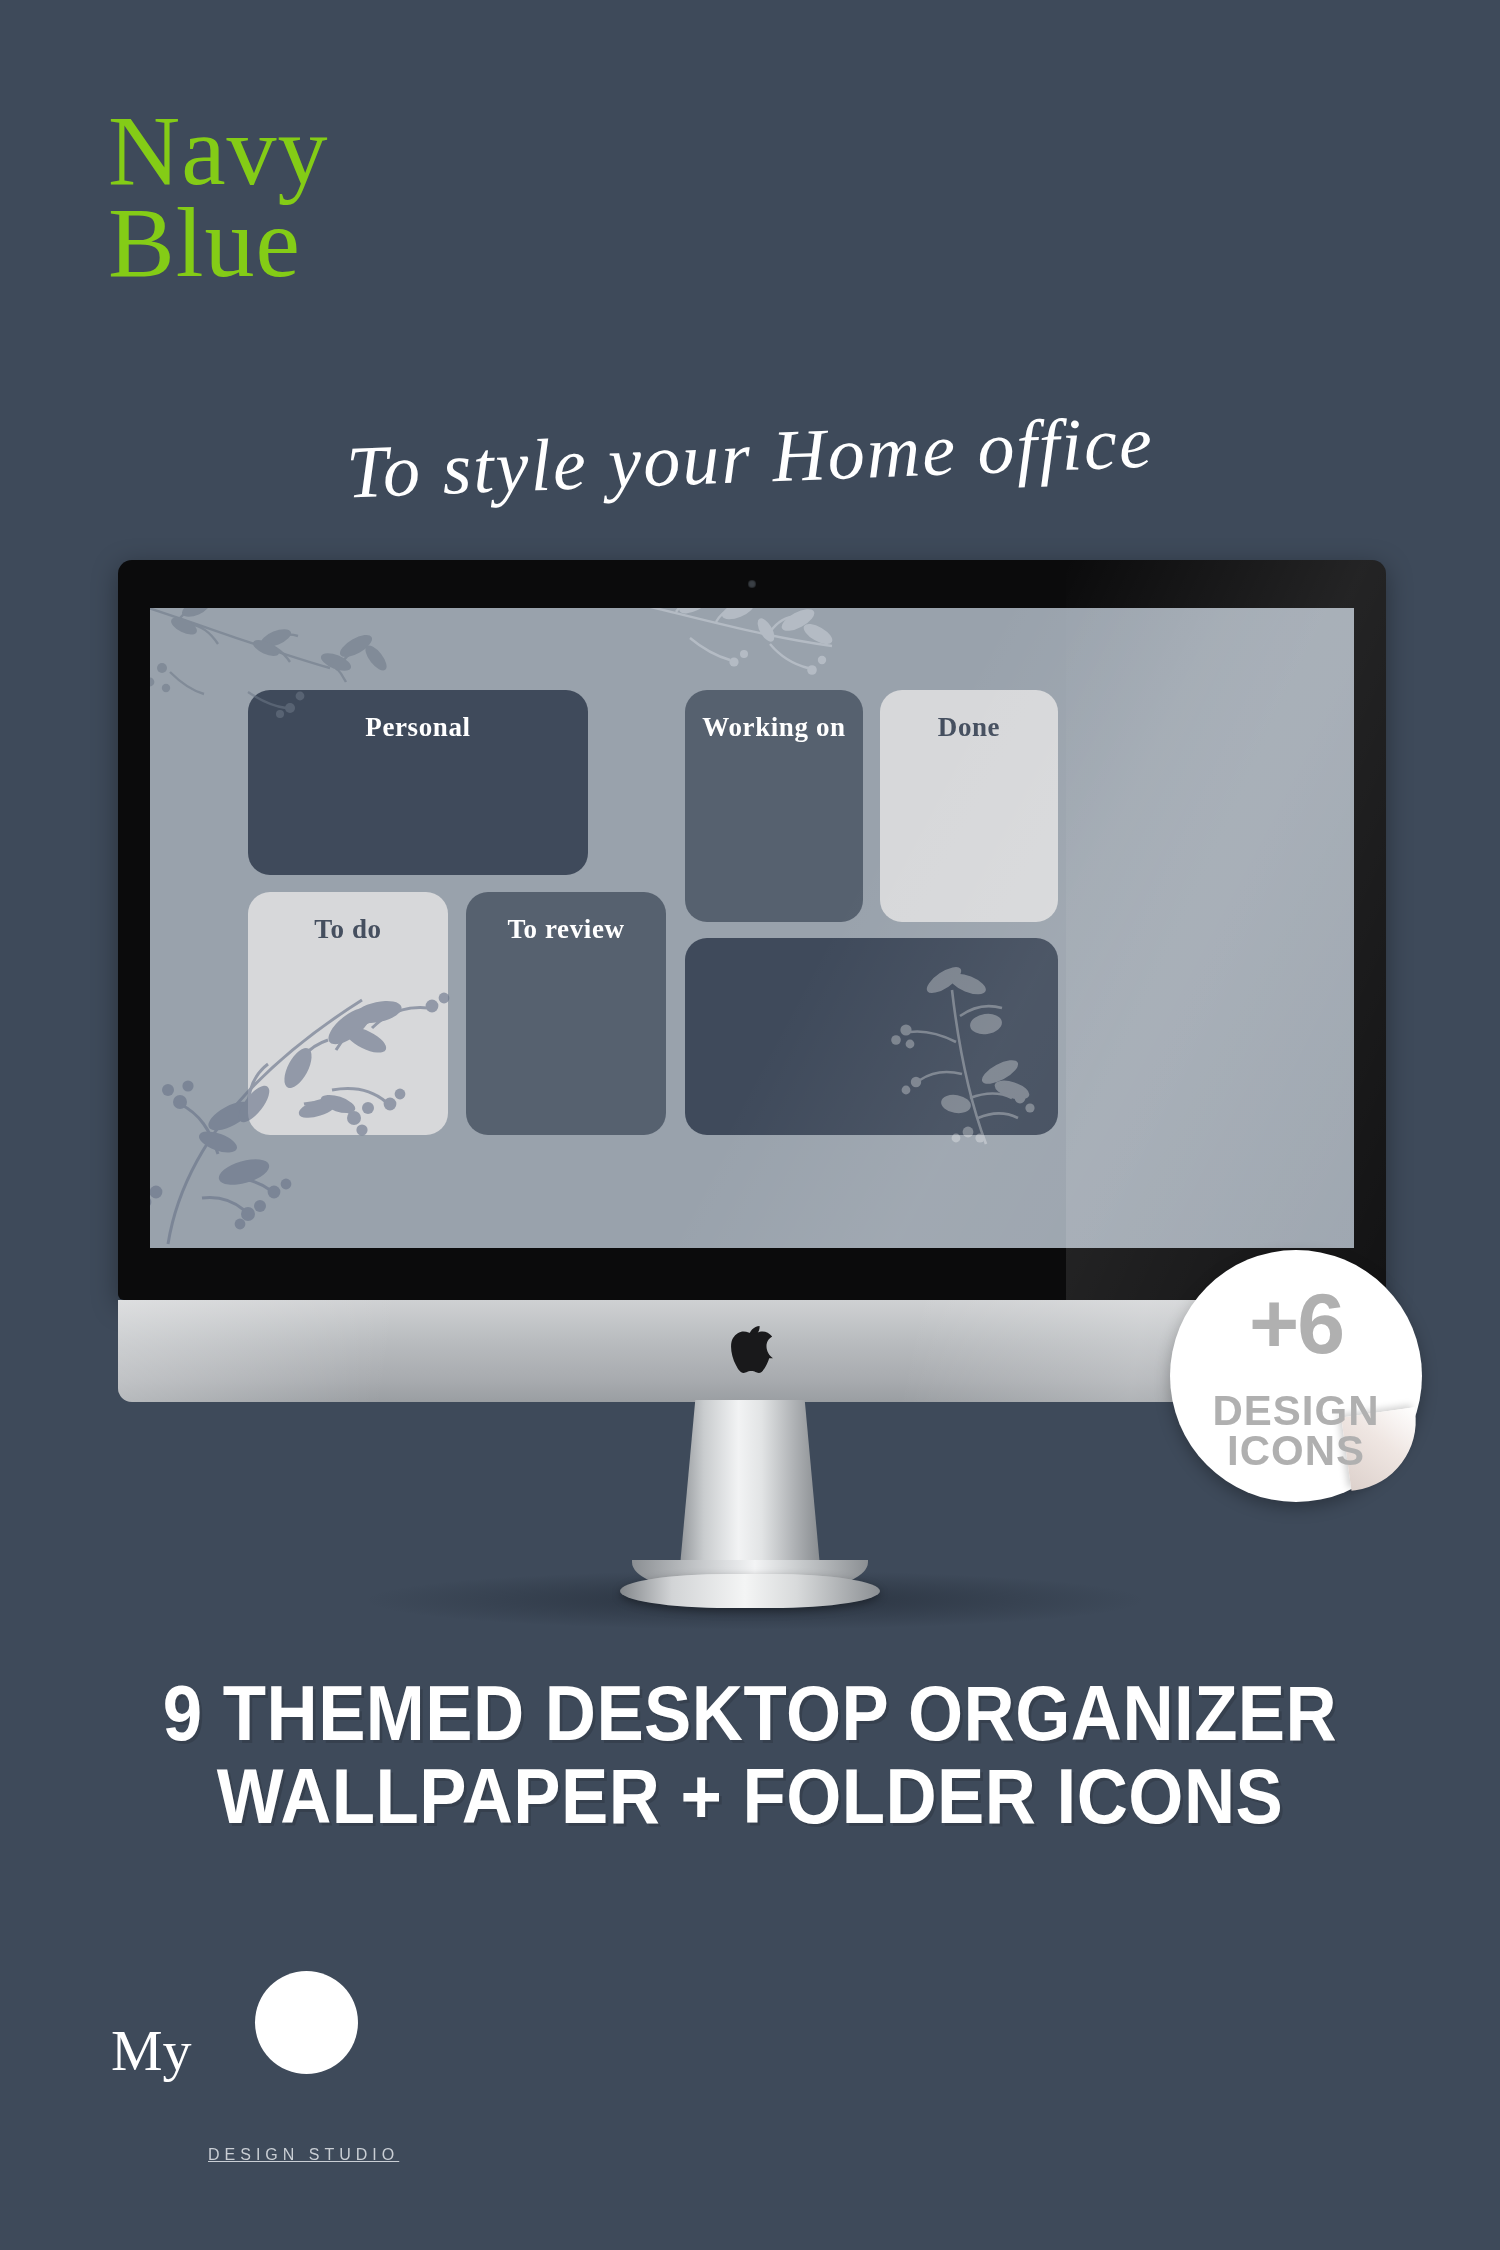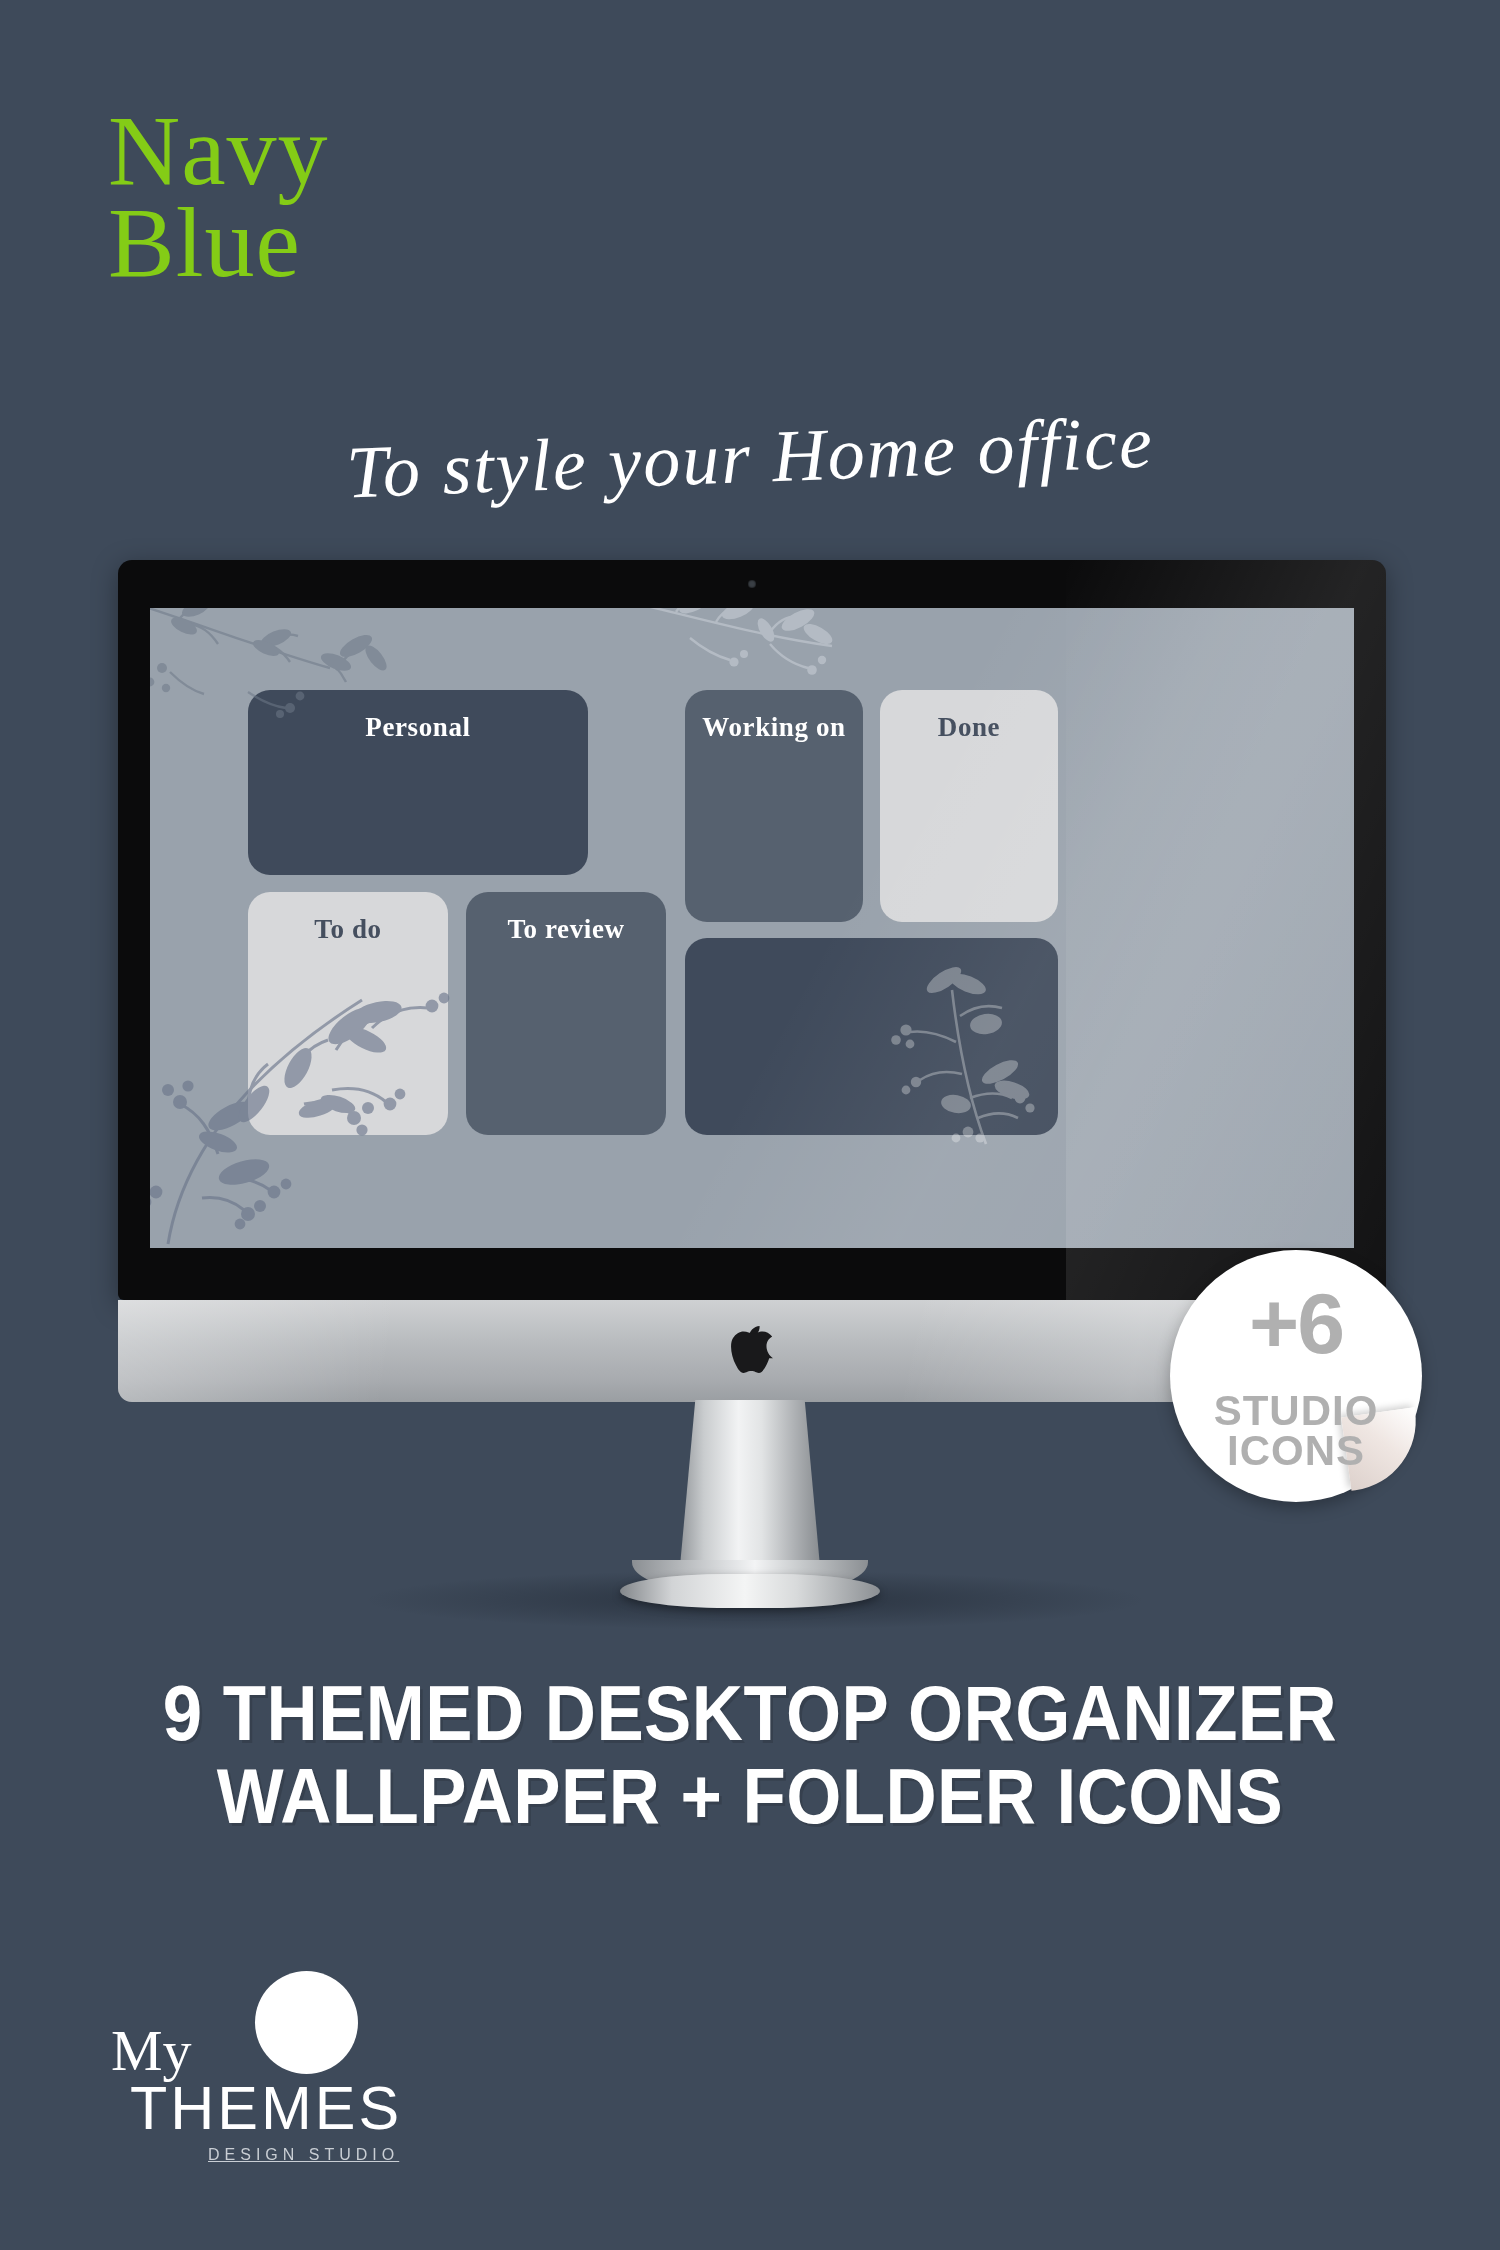--- a/index.html
+++ b/index.html
@@ -387,26 +387,25 @@
     </svg>
   </div>
   <div id="neck"></div>
   <div id="neck-foot"></div>
   <div id="base"></div>
 </div>
 
 <div id="badge">
   <div id="badge-circle"></div>
   <div id="badge-plus6">+6</div>
-  <div class="badge-line" id="badge-folder">STUDIO</div>
+  <div class="badge-line" id="badge-folder">DESIGN</div>
   <div class="badge-line" id="badge-icons">ICONS</div>
   <div id="badge-curl"></div>
 </div>
 
 <div id="headline">9 THEMED DESKTOP ORGANIZER
 WALLPAPER + FOLDER ICONS</div>
 
 <div id="logo">
   <div id="logo-circle"></div>
   <div id="logo-my">My</div>
-  <div id="logo-themes">THEMES</div>
   <div id="logo-studio">DESIGN  STUDIO</div>
 </div>
 
 </body></html>

